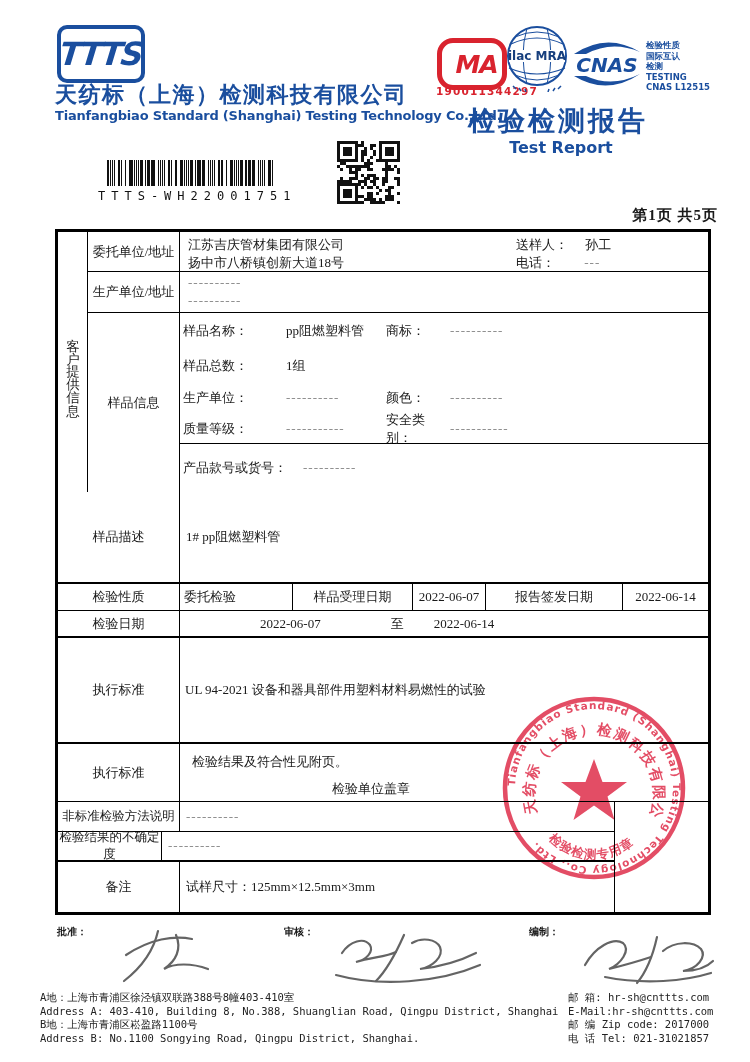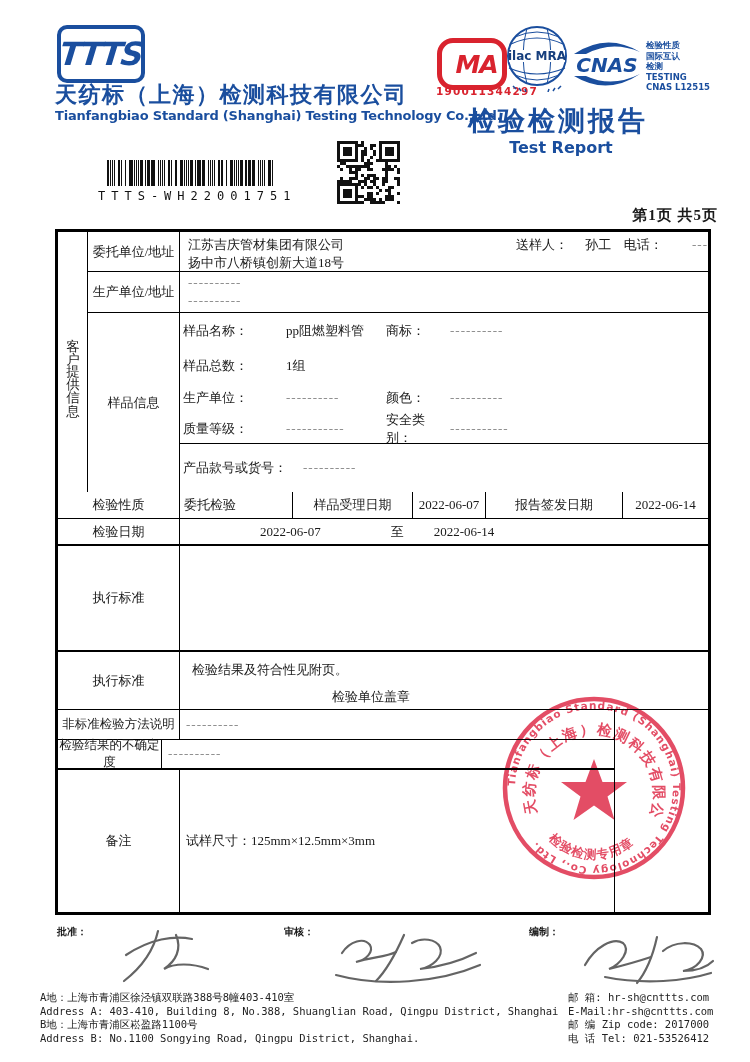--- a/index.html
+++ b/index.html
@@ -664,21 +664,21 @@
     <div class="cell br vlab">客户提供信息</div>
     <div class="col" style="flex:1">
 
       <div class="trow bb" style="height:40px">
         <div class="cell br lab" style="width:92px">委托单位/地址</div>
         <div class="cell" style="flex:1;display:flex;padding:4px 0 4px 8px">
           <div style="flex:1;display:flex;flex-direction:column;justify-content:space-between">
             <div>江苏吉庆管材集团有限公司</div>
             <div>扬中市八桥镇创新大道18号</div>
           </div>
-          <div style="width:192px;display:flex;flex-direction:row;justify-content:space-between">
+          <div style="width:192px;display:flex;flex-direction:column;justify-content:space-between">
             <div><span>送样人：</span>
                  <span style="margin-left:14px">孙工</span></div>
             <div><span>电话：</span>
                  <span class="dash" style="margin-left:26px">---</span></div>
           </div>
         </div>
       </div>
 
       <div class="trow bb" style="height:41px">
         <div class="cell br lab" style="width:92px">生产单位/地址</div>
@@ -715,20 +715,24 @@
           </div>
           <div class="sub" style="flex:1">
             <span>产品款号或货号：</span>
             <span class="dash" style="margin-left:16px">----------</span>
           </div>
         </div>
       </div>
     </div>
   </div>
 
+  <div class="trow bb2" style="height:92px">
+    <div class="cell br lab" style="width:122px">样品描述</div>
+    <div class="cell" style="flex:1;display:flex;align-items:center;padding-left:6px">1#  pp阻燃塑料管</div>
+  </div>
 
   <div class="trow bb" style="height:27px">
     <div class="cell br lab" style="width:122px">检验性质</div>
     <div class="cell br" style="width:113px;display:flex;align-items:center;padding-left:4px">委托检验</div>
     <div class="cell br lab" style="width:120px">样品受理日期</div>
     <div class="cell br lab" style="width:73px">2022-06-07</div>
     <div class="cell br lab" style="width:137px">报告签发日期</div>
     <div class="cell lab" style="flex:1">2022-06-14</div>
   </div>
 
@@ -736,20 +740,21 @@
     <div class="cell br lab" style="width:122px">检验日期</div>
     <div class="cell" style="flex:1;display:flex;align-items:center">
       <span style="margin-left:80px">2022-06-07</span>
       <span style="margin-left:70px">至</span>
       <span style="margin-left:30px">2022-06-14</span>
     </div>
   </div>
 
   <div class="trow bb2" style="height:106px">
     <div class="cell br lab" style="width:122px">执行标准</div>
+    <div class="cell" style="flex:1;display:flex;align-items:center;padding-left:5px">UL 94-2021  设备和器具部件用塑料材料易燃性的试验</div>
   </div>
 
   <div class="trow bb" style="height:58px">
     <div class="cell br lab" style="width:122px">执行标准</div>
     <div class="cell" style="flex:1;position:relative;padding:9px 0 0 12px">
       <span>检验结果及符合性见附页。</span>
       <span class="seal-hint">检验单位盖章</span>
     </div>
   </div>
 
@@ -826,15 +831,15 @@
   <div class="fl">
     <div>A地：上海市青浦区徐泾镇双联路388号8幢403-410室</div>
     <div>Address A: 403-410, Building 8, No.388, Shuanglian Road, Qingpu District, Shanghai</div>
     <div>B地：上海市青浦区崧盈路1100号</div>
     <div>Address B: No.1100 Songying Road, Qingpu District, Shanghai.</div>
   </div>
   <div class="fr">
     <div>邮 箱: hr-sh@cnttts.com</div>
     <div>E-Mail:hr-sh@cnttts.com</div>
     <div>邮 编 Zip code: 2017000</div>
-    <div>电 话 Tel: 021-53526412</div>
+    <div>电 话 Tel: 021-31021857</div>
   </div>
 </div>
 
 </body></html>

